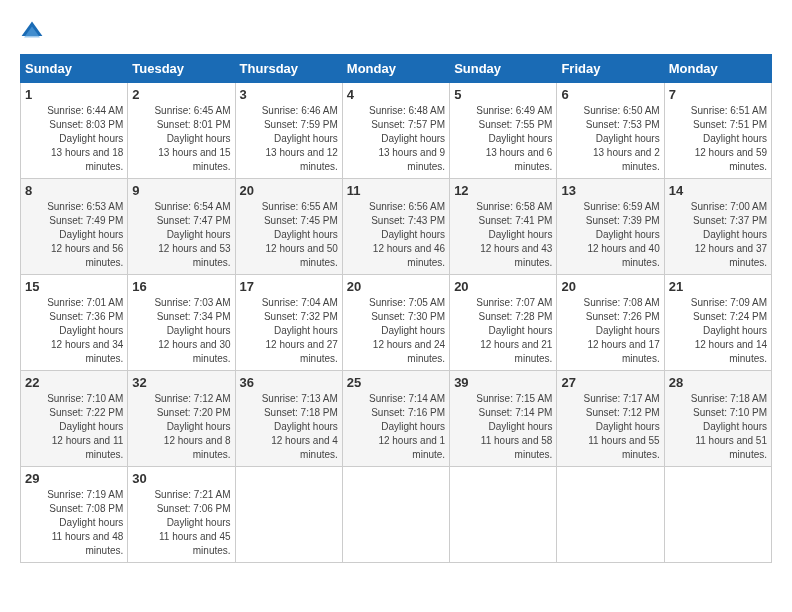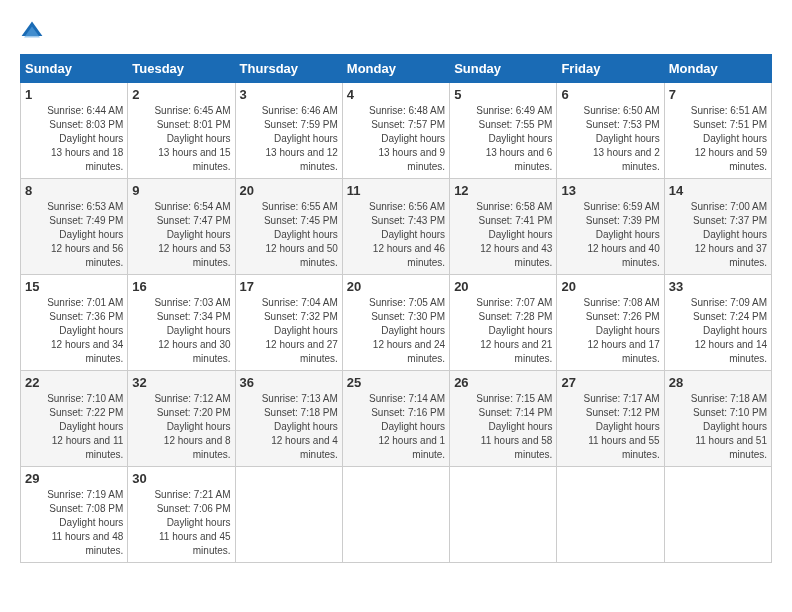--- a/index.html
+++ b/index.html
@@ -300,21 +300,21 @@
         <td>
         <span class="day-number">20</span>
         <div class="day-info">
           Sunrise: 7:08 AM<br>
           Sunset: 7:26 PM<br>
           Daylight hours<br>
           12 hours and 17 minutes.
         </div>
       </td>
         <td>
-        <span class="day-number">33</span>
+        <span class="day-number">21</span>
         <div class="day-info">
           Sunrise: 7:09 AM<br>
           Sunset: 7:24 PM<br>
           Daylight hours<br>
           12 hours and 14 minutes.
         </div>
       </td>
       </tr>
       <tr>
         <td>
@@ -347,21 +347,21 @@
         <td>
         <span class="day-number">25</span>
         <div class="day-info">
           Sunrise: 7:14 AM<br>
           Sunset: 7:16 PM<br>
           Daylight hours<br>
           12 hours and 1 minute.
         </div>
       </td>
         <td>
-        <span class="day-number">26</span>
+        <span class="day-number">39</span>
         <div class="day-info">
           Sunrise: 7:15 AM<br>
           Sunset: 7:14 PM<br>
           Daylight hours<br>
           11 hours and 58 minutes.
         </div>
       </td>
         <td>
         <span class="day-number">27</span>
         <div class="day-info">

